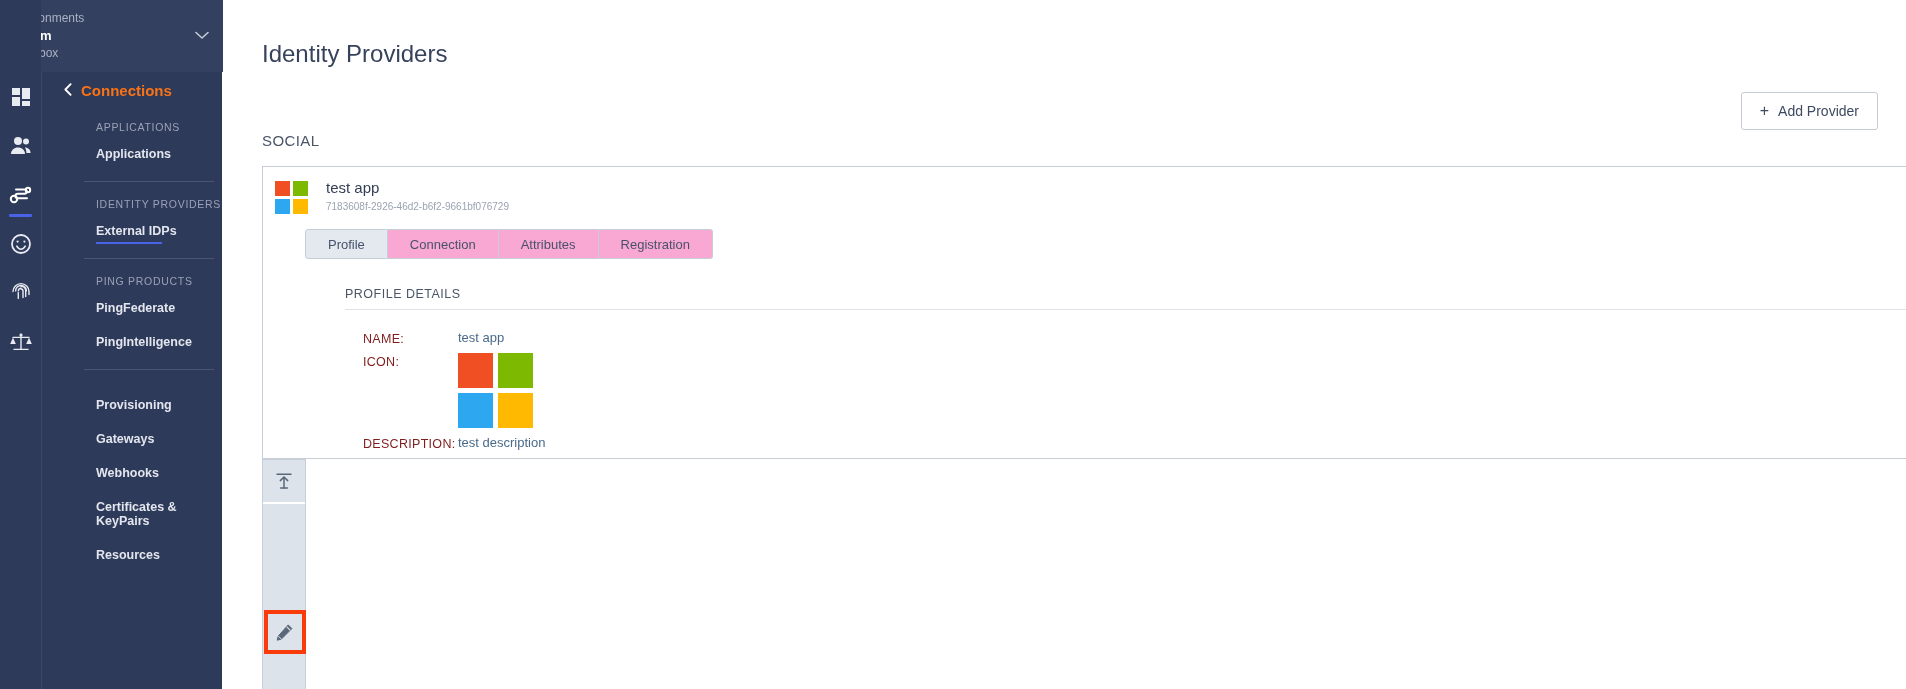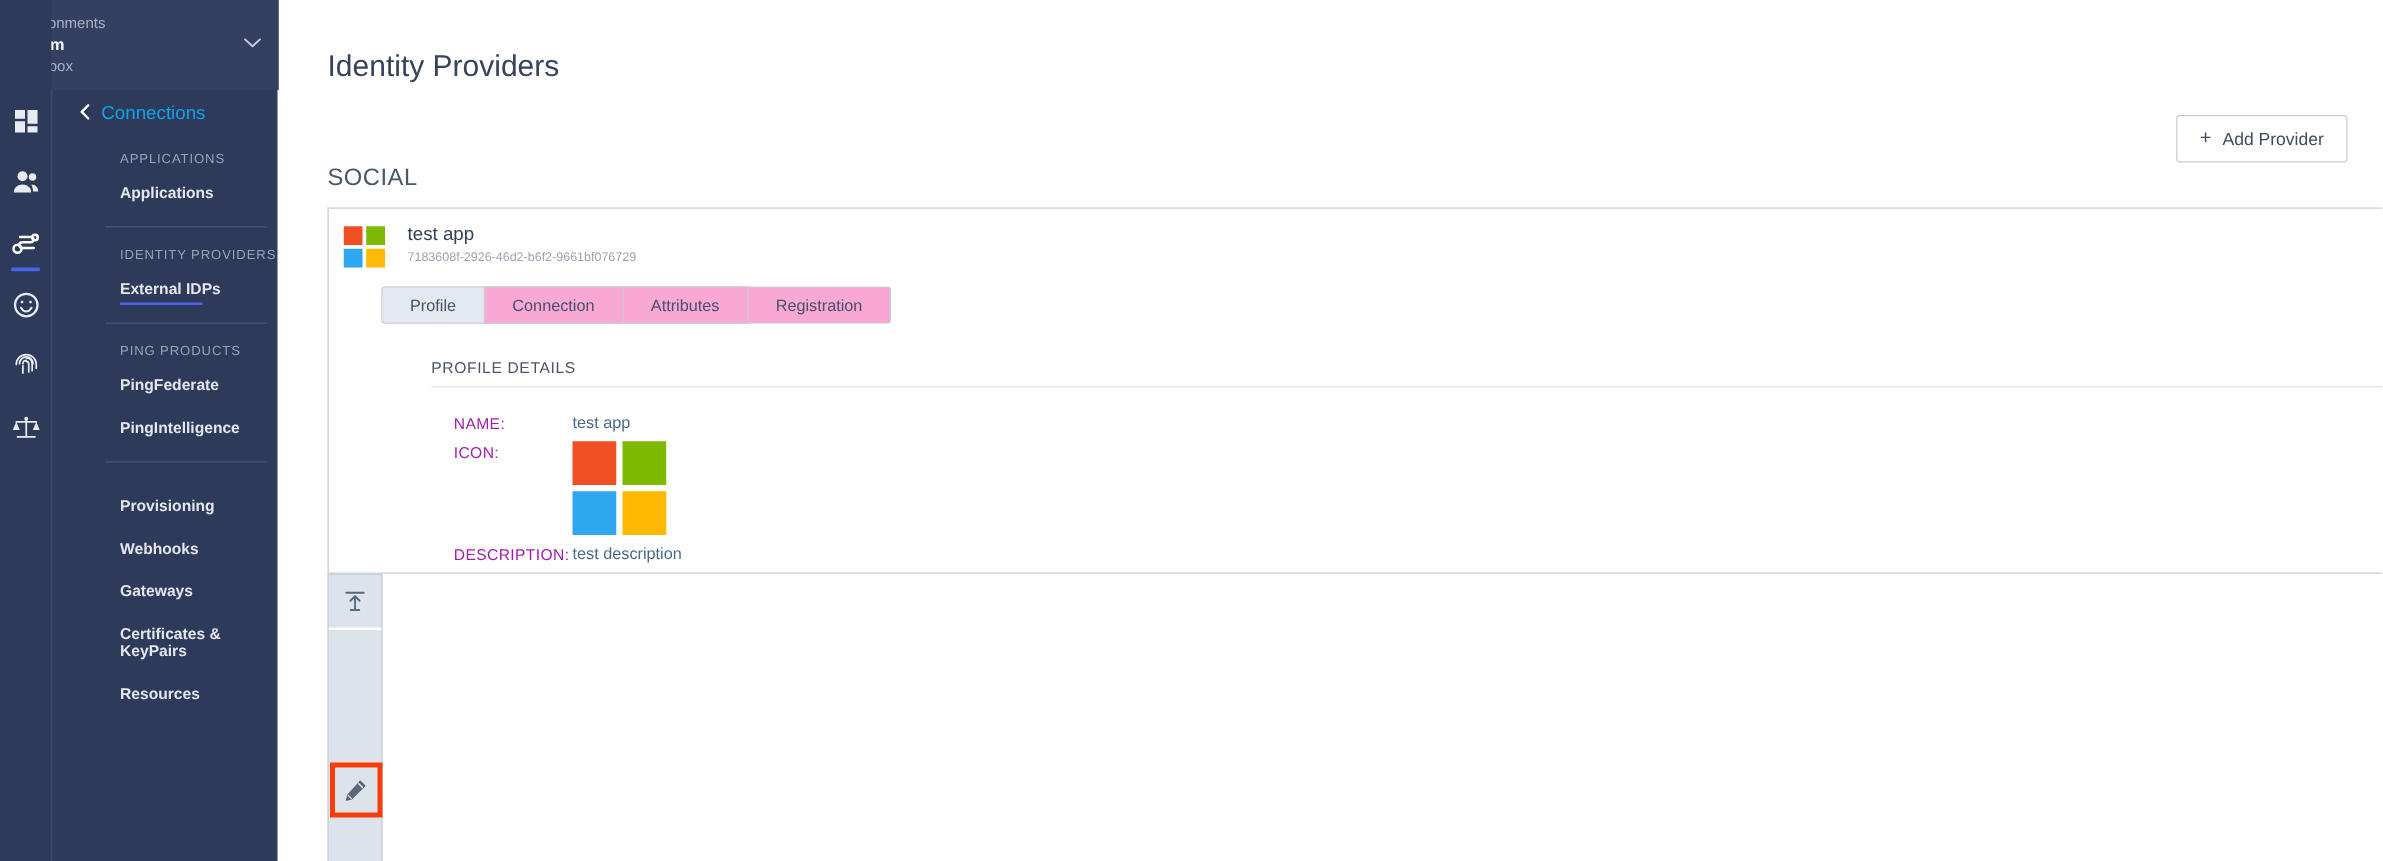--- a/index.html
+++ b/index.html
@@ -64,21 +64,21 @@
   }
 
   .nav-inner { padding: 72px 0 0 0; }
   .nav-back {
     display: flex; align-items: center;
     gap: 9px;
     padding: 10px 0 10px 22px;
     cursor: pointer;
   }
   .nav-back .chev { color: #ffffff; font-size: 15px; line-height: 1; }
-  .nav-back .txt { color: #0ea5e9; font-size: 15px; font-weight: normal; }
+  .nav-back .txt { color: #f97316; font-size: 15px; font-weight: bold; }
 
   .nav-section {
     color: #9aa2b8; font-size: 10.5px;
     letter-spacing: .7px;
     padding: 12px 0 4px 54px;
   }
   .nav-item {
     color: #e3e6ee; font-size: 12.5px; font-weight: bold;
     padding: 10px 0 10px 54px;
     cursor: pointer;
@@ -120,21 +120,21 @@
     color: #3d4a60;
     font-size: 14px;
     display: flex; align-items: center; gap: 9px;
     cursor: pointer;
     font-family: "Liberation Sans", sans-serif;
   }
   .add-provider .plus { font-size: 16px; line-height: 1; }
   .social-label {
     position: absolute;
     left: 40px; top: 132px;
-    font-size: 19px; color: #4a5568; letter-spacing: .4px;
+    font-size: 15px; color: #4a5568; letter-spacing: .4px;
   }
 
   
   .card-wrap {
     position: absolute;
     left: 40px; top: 166px;
     width: 1737px; height: 325px;
     display: flex;
     flex-direction: column;
   }
@@ -230,21 +230,21 @@
     font-size: 12.5px; color: #4a5568; letter-spacing: .5px;
   }
   .details-rule {
     margin: 8px 40px 0 82px;
     height: 1px; background: #dfe3e9;
   }
   .detail-rows { margin: 20px 0 0 100px; }
   .detail-row { display: flex; margin-bottom: 7px; }
   .detail-label {
     width: 95px;
-    font-size: 12.5px; color: #a21caf; letter-spacing: .3px;
+    font-size: 12.5px; color: #7f1d1d; letter-spacing: .3px;
     padding-top: 2px;
   }
   .detail-value {
     font-size: 13px; color: #4a6a8a;
   }
   .detail-row.icon-row { align-items: flex-start; margin-top: 4px; }
 
   
   .action-rail {
     flex: 0 0 44px;
@@ -384,24 +384,24 @@
       <div class="nav-item">
         <span>PingIntelligence</span>
       </div>
       <div class="nav-divider"></div>
       <div class="nav-gap"></div>
 
       <div class="nav-item">
         <span>Provisioning</span>
       </div>
       <div class="nav-item">
+        <span>Gateways</span>
+      </div>
+      <div class="nav-item">
         <span>Webhooks</span>
-      </div>
-      <div class="nav-item">
-        <span>Gateways</span>
       </div>
       <div class="nav-item">
         <span>Certificates &amp; KeyPairs</span>
       </div>
       <div class="nav-item">
         <span>Resources</span>
       </div>
     </div>
   </div>
 

